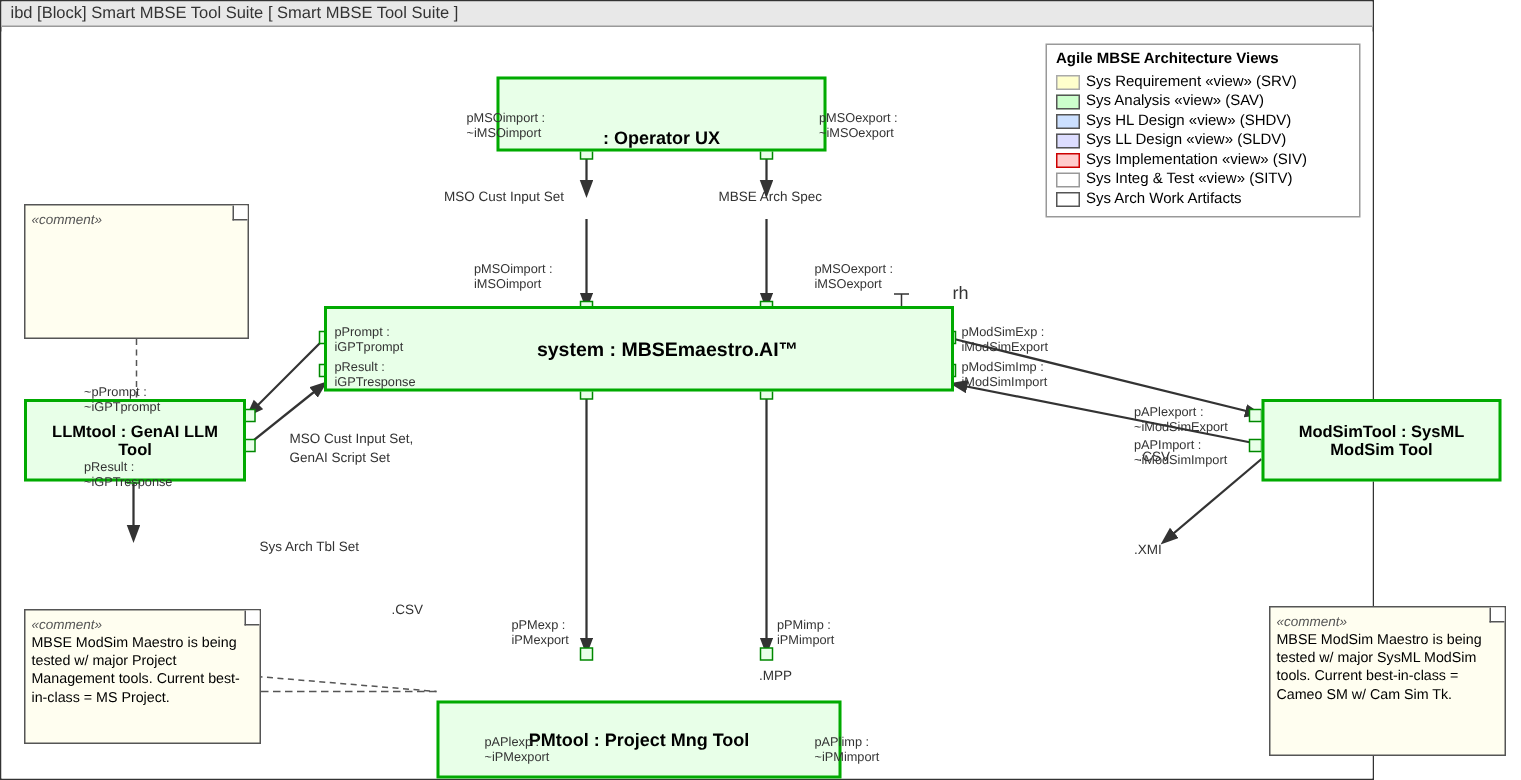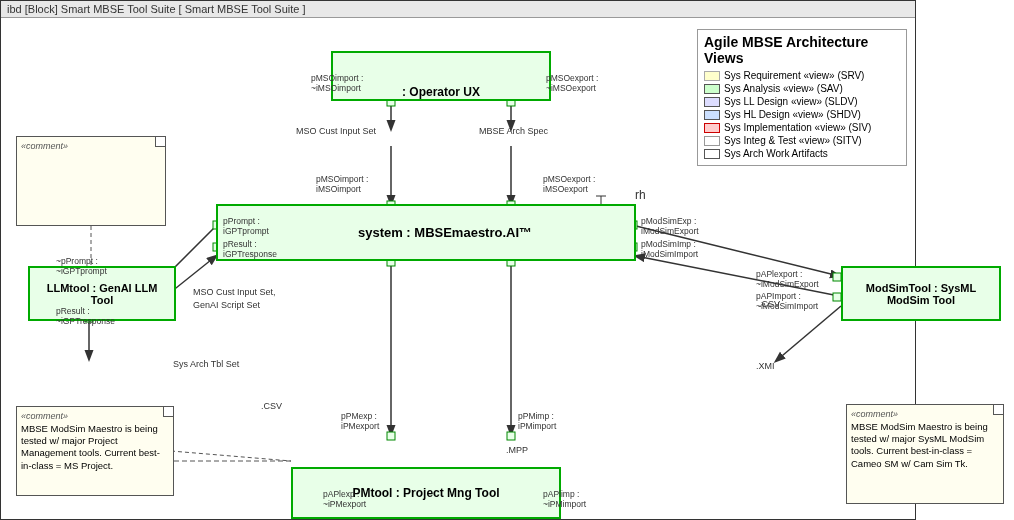--- a/index.html
+++ b/index.html
@@ -44,21 +44,21 @@
       top: 8px;
       right: 8px;
       border: 1px solid #999;
       background: #fff;
       padding: 4px 6px;
       font-size: 10px;
       width: 210px;
     }
     .legend-title {
       font-weight: bold;
-      font-size: 14px;
+      font-size: 10px;
       margin-bottom: 4px;
     }
     .legend-item {
       display: flex;
       align-items: center;
       margin-bottom: 2px;
       font-size: 10px;
     }
     .legend-box {
       width: 16px;
@@ -221,21 +221,21 @@
     </svg>
 
     <div class="block-box" style="left:330px; top:30px; width:220px; height:50px; display:flex; align-items:flex-end; justify-content:center;">
       <span class="box-title">: Operator UX</span>
     </div>
 
     <div class="block-box" style="left:215px; top:183px; width:420px; height:57px; display:flex; align-items:center; justify-content:center;">
       <span class="box-title" style="font-size:13px;margin-left:38px;">system : MBSEmaestro.AI™</span>
     </div>
 
-    <div class="block-box" style="left:15px; top:245px; width:148px; height:55px; display:flex; align-items:center; justify-content:center; text-align:center;margin-left:12px;">
+    <div class="block-box" style="left:15px; top:245px; width:148px; height:55px; display:flex; align-items:center; justify-content:center; text-align:center;">
       <span class="box-title" style="font-size:11px; white-space:pre-line;">LLMtool : GenAI LLM
 Tool</span>
     </div>
 
     <div class="block-box" style="left:840px; top:245px; width:160px; height:55px; display:flex; align-items:center; justify-content:center; text-align:center;">
       <span class="box-title" style="font-size:11px; white-space:pre-line;">ModSimTool : SysML
 ModSim Tool</span>
     </div>
 
     <div class="block-box" style="left:290px; top:413px; width:270px; height:52px; display:flex; align-items:center; justify-content:center;margin-top:33px;">
@@ -307,28 +307,28 @@
       <div class="legend-title">Agile MBSE Architecture Views</div>
       <div class="legend-item">
         <div class="legend-box" style="background:#ffffcc; border-color:#aaa;"></div>
         <span>Sys Requirement «view» (SRV)</span>
       </div>
       <div class="legend-item">
         <div class="legend-box" style="background:#ccffcc; border-color:#555;"></div>
         <span>Sys Analysis «view» (SAV)</span>
       </div>
       <div class="legend-item">
+        <div class="legend-box" style="background:#cce0ff; border-color:#555;"></div>
+        <span>Sys HL Design «view» (SHDV)</span>
+      </div>
+      <div class="legend-item">
         <div class="legend-box" style="background:#ddddff; border-color:#555;"></div>
         <span>Sys LL Design «view» (SLDV)</span>
       </div>
       <div class="legend-item">
-        <div class="legend-box" style="background:#cce0ff; border-color:#555;"></div>
-        <span>Sys HL Design «view» (SHDV)</span>
-      </div>
-      <div class="legend-item">
         <div class="legend-box" style="background:#ffcccc; border-color:#cc0000;"></div>
         <span>Sys Implementation «view» (SIV)</span>
       </div>
       <div class="legend-item">
         <div class="legend-box" style="background:#ffffff; border-color:#999;"></div>
         <span>Sys Integ &amp; Test «view» (SITV)</span>
       </div>
       <div class="legend-item">
         <div class="legend-box" style="background:#ffffff; border-color:#555;"></div>
         <span>Sys Arch Work Artifacts</span>

